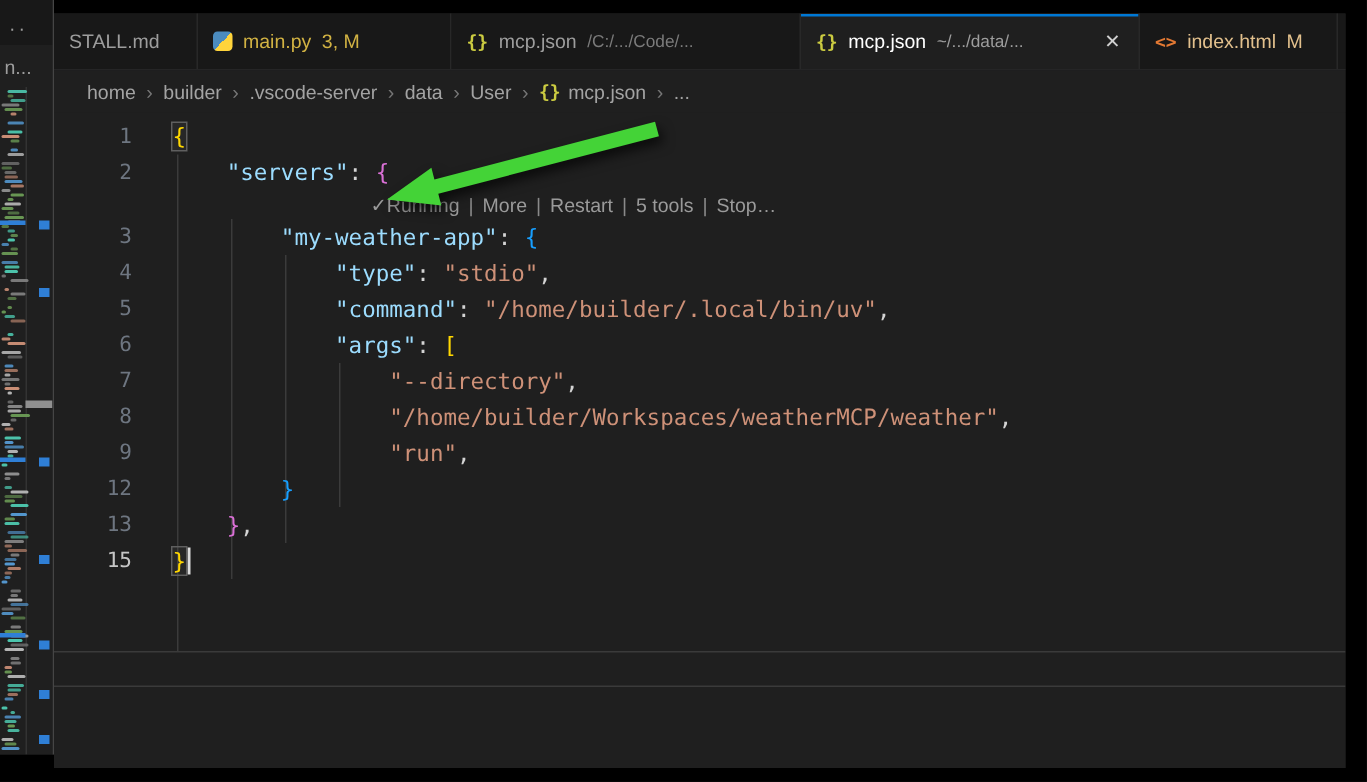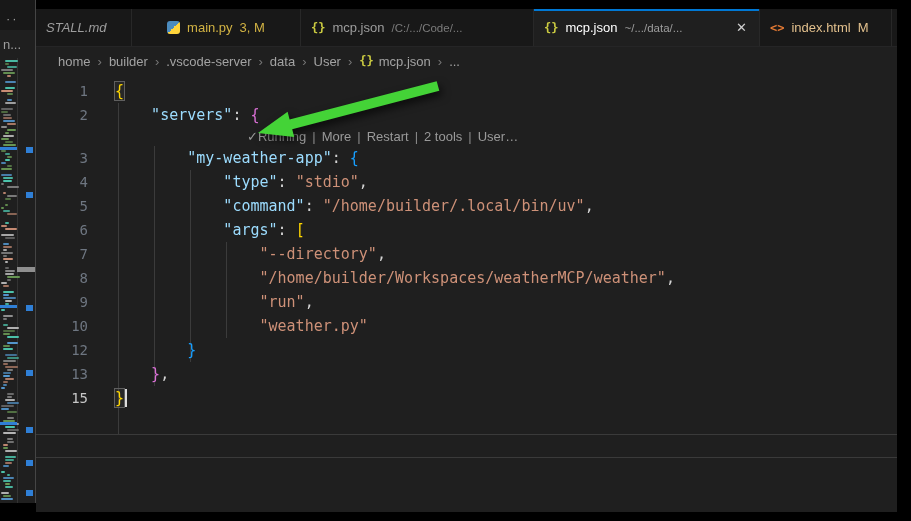--- a/index.html
+++ b/index.html
@@ -202,24 +202,24 @@
       <div class="mm-marker" style="top: 369px; background: rgb(47, 127, 214);"></div>
       <div class="mm-marker" style="top: 402px; background: rgb(47, 127, 214);"></div>
       <div class="mm-marker" style="top: 432px; background: rgb(47, 127, 214);"></div>
       <div class="mm-slider" style="top: 209px;"></div>
     </div>
 </div>
 
 <div class="window">
 
   <div class="tabbar" id="tabbar">
-      <div class="tab" style="width: 96px; font-style: italic;">
+      <div class="tab" style="width: 96px;">
         <span class="tab-label" style="color: rgb(157, 157, 157);">STALL.md</span>
       </div>
-      <div class="tab" style="width: 169px; justify-content: center;">
+      <div class="tab" style="width: 169px;">
         <div class="py-icon"></div>
         <span class="tab-label" style="color: rgb(209, 178, 67);">main.py</span>
         <span class="tab-badge" style="color: rgb(209, 178, 67);">3, M</span>
       </div>
       <div class="tab" style="width: 233px;">
         <span class="tab-icon json">{}</span>
         <span class="tab-label" style="color: rgb(157, 157, 157);">mcp.json</span>
         <span class="tab-desc">/C:/.../Code/...</span>
       </div>
       <div class="tab active" style="width: 226px;">
@@ -278,21 +278,21 @@
           <div class="row">
             <span class="ln">1</span>
             <span class="code"><span class="bracket-match" style="color: rgb(255, 215, 0);">{</span></span>
           </div>
           <div class="row">
             <span class="ln">2</span>
             <span class="code"><span style="color: rgb(156, 220, 254);">    "servers"</span><span style="color: rgb(212, 212, 212);">: </span><span style="color: rgb(218, 112, 214);">{</span></span>
           </div>
           <div class="row lens">
             <span class="ln"></span>
-            <span class="lens-text"><span class="item">✓Running</span><span class="sep">|</span><span class="item">More</span><span class="sep">|</span><span class="item">Restart</span><span class="sep">|</span><span class="item">2 tools</span><span class="sep">|</span><span class="item">User…</span></span>
+            <span class="lens-text"><span class="item">✓Running</span><span class="sep">|</span><span class="item">More</span><span class="sep">|</span><span class="item">Restart</span><span class="sep">|</span><span class="item">5 tools</span><span class="sep">|</span><span class="item">Stop…</span></span>
           </div>
           <div class="row">
             <span class="ln">3</span>
             <span class="code"><span style="color: rgb(156, 220, 254);">        "my-weather-app"</span><span style="color: rgb(212, 212, 212);">: </span><span style="color: rgb(23, 159, 255);">{</span></span>
           </div>
           <div class="row">
             <span class="ln">4</span>
             <span class="code"><span style="color: rgb(156, 220, 254);">            "type"</span><span style="color: rgb(212, 212, 212);">: </span><span style="color: rgb(206, 145, 120);">"stdio"</span><span style="color: rgb(212, 212, 212);">,</span></span>
           </div>
           <div class="row">
@@ -307,24 +307,20 @@
             <span class="ln">7</span>
             <span class="code"><span style="color: rgb(206, 145, 120);">                "--directory"</span><span style="color: rgb(212, 212, 212);">,</span></span>
           </div>
           <div class="row">
             <span class="ln">8</span>
             <span class="code"><span style="color: rgb(206, 145, 120);">                "/home/builder/Workspaces/weatherMCP/weather"</span><span style="color: rgb(212, 212, 212);">,</span></span>
           </div>
           <div class="row">
             <span class="ln">9</span>
             <span class="code"><span style="color: rgb(206, 145, 120);">                "run"</span><span style="color: rgb(212, 212, 212);">,</span></span>
-          </div>
-          <div class="row">
-            <span class="ln">10</span>
-            <span class="code"><span style="color: rgb(206, 145, 120);">                "weather.py"</span></span>
           </div>
           <div class="row">
             <span class="ln">12</span>
             <span class="code"><span style="color: rgb(23, 159, 255);">        }</span></span>
           </div>
           <div class="row">
             <span class="ln">13</span>
             <span class="code"><span style="color: rgb(218, 112, 214);">    }</span><span style="color: rgb(212, 212, 212);">,</span></span>
           </div>
           <div class="row">

